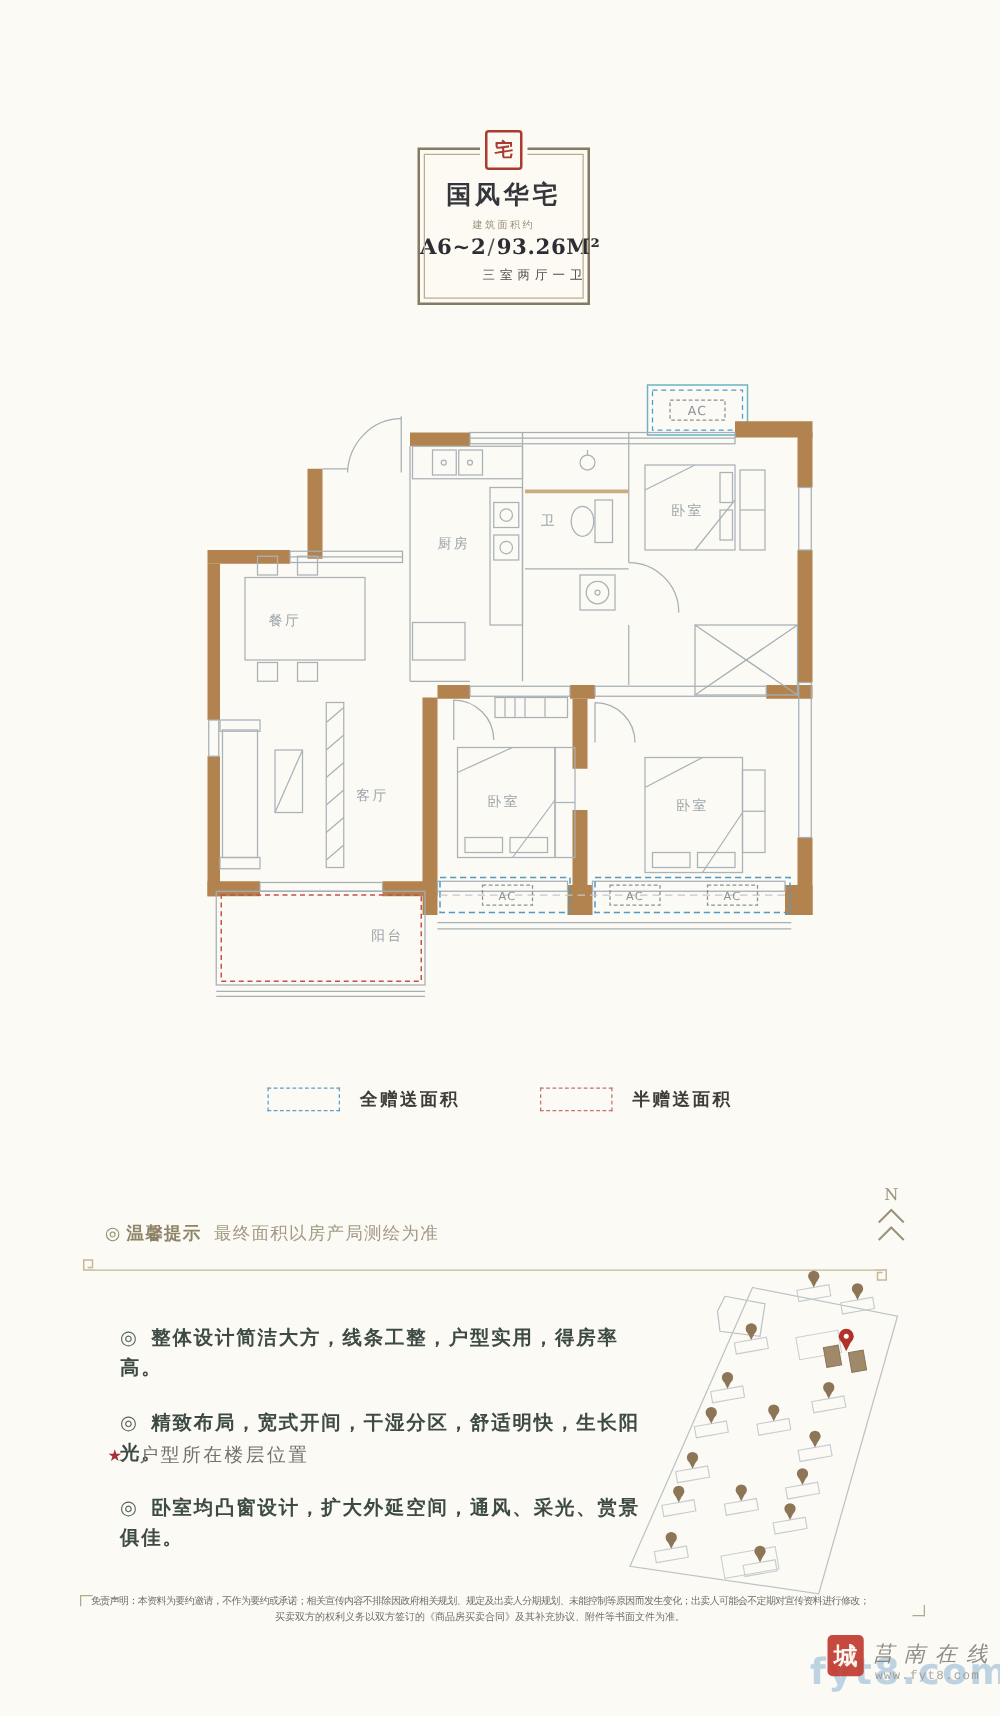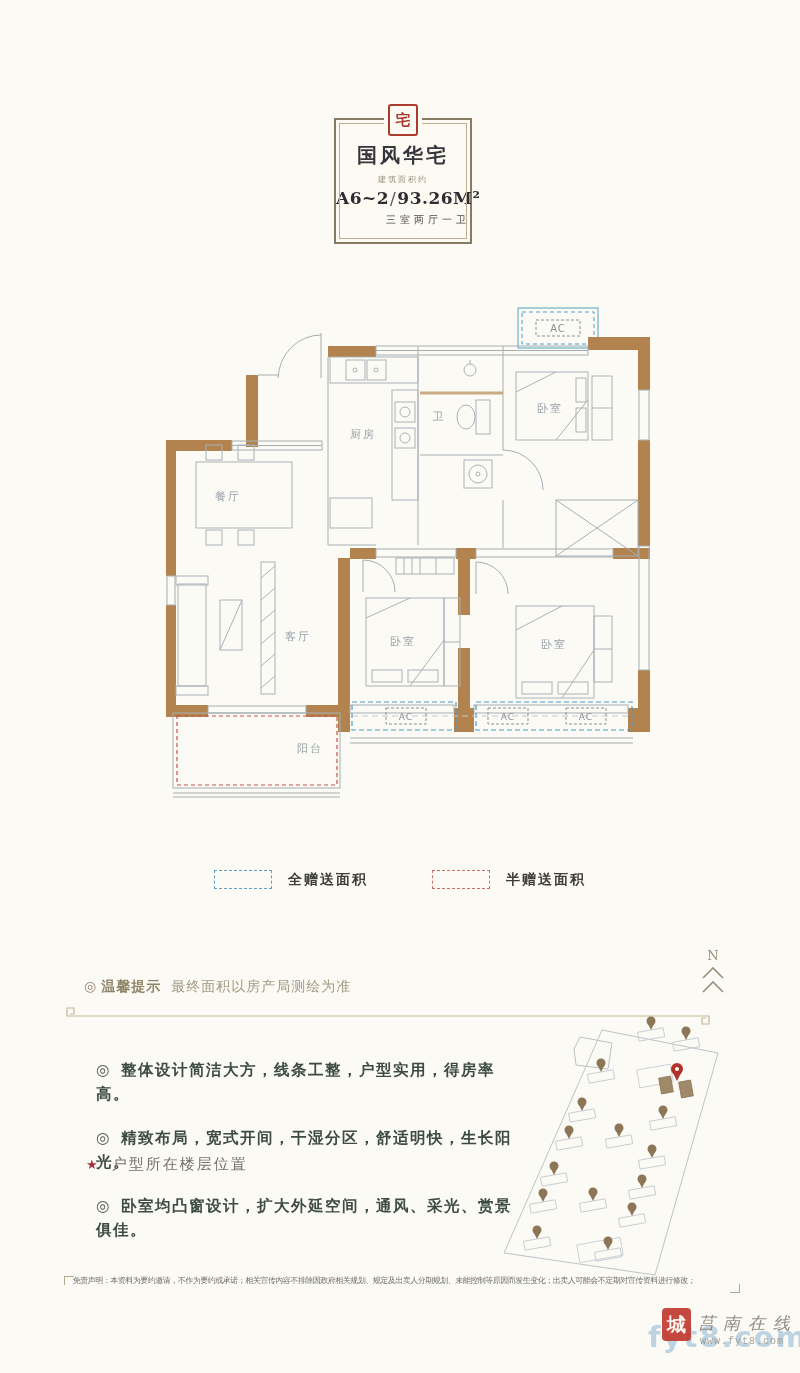--- a/index.html
+++ b/index.html
@@ -367,20 +367,21 @@
           <polygon points="183,58 191,58 187,66"></polygon>
         <circle cx="187" cy="54" r="2" fill="#fbfaf5"></circle>
       </g>
     </g>
   </svg>
 
   <div class="corner-mark cm-l"></div>
   <div class="corner-mark cm-r"></div>
   <div class="disclaimer">
     <div class="disc1">免责声明：本资料为要约邀请，不作为要约或承诺；相关宣传内容不排除因政府相关规划、规定及出卖人分期规划、未能控制等原因而发生变化；出卖人可能会不定期对宣传资料进行修改；</div>
+    <div class="disc2">买卖双方的权利义务以双方签订的《商品房买卖合同》及其补充协议、附件等书面文件为准。</div>
   </div>
 
   <div class="wm">
     <div class="wm-overlay">fyt8.com</div>
     <div class="wm-seal">城</div>
     <div class="wm-site">莒南在线</div>
     <div class="wm-url">www.fyt8.com</div>
   </div>
 
 </div>

